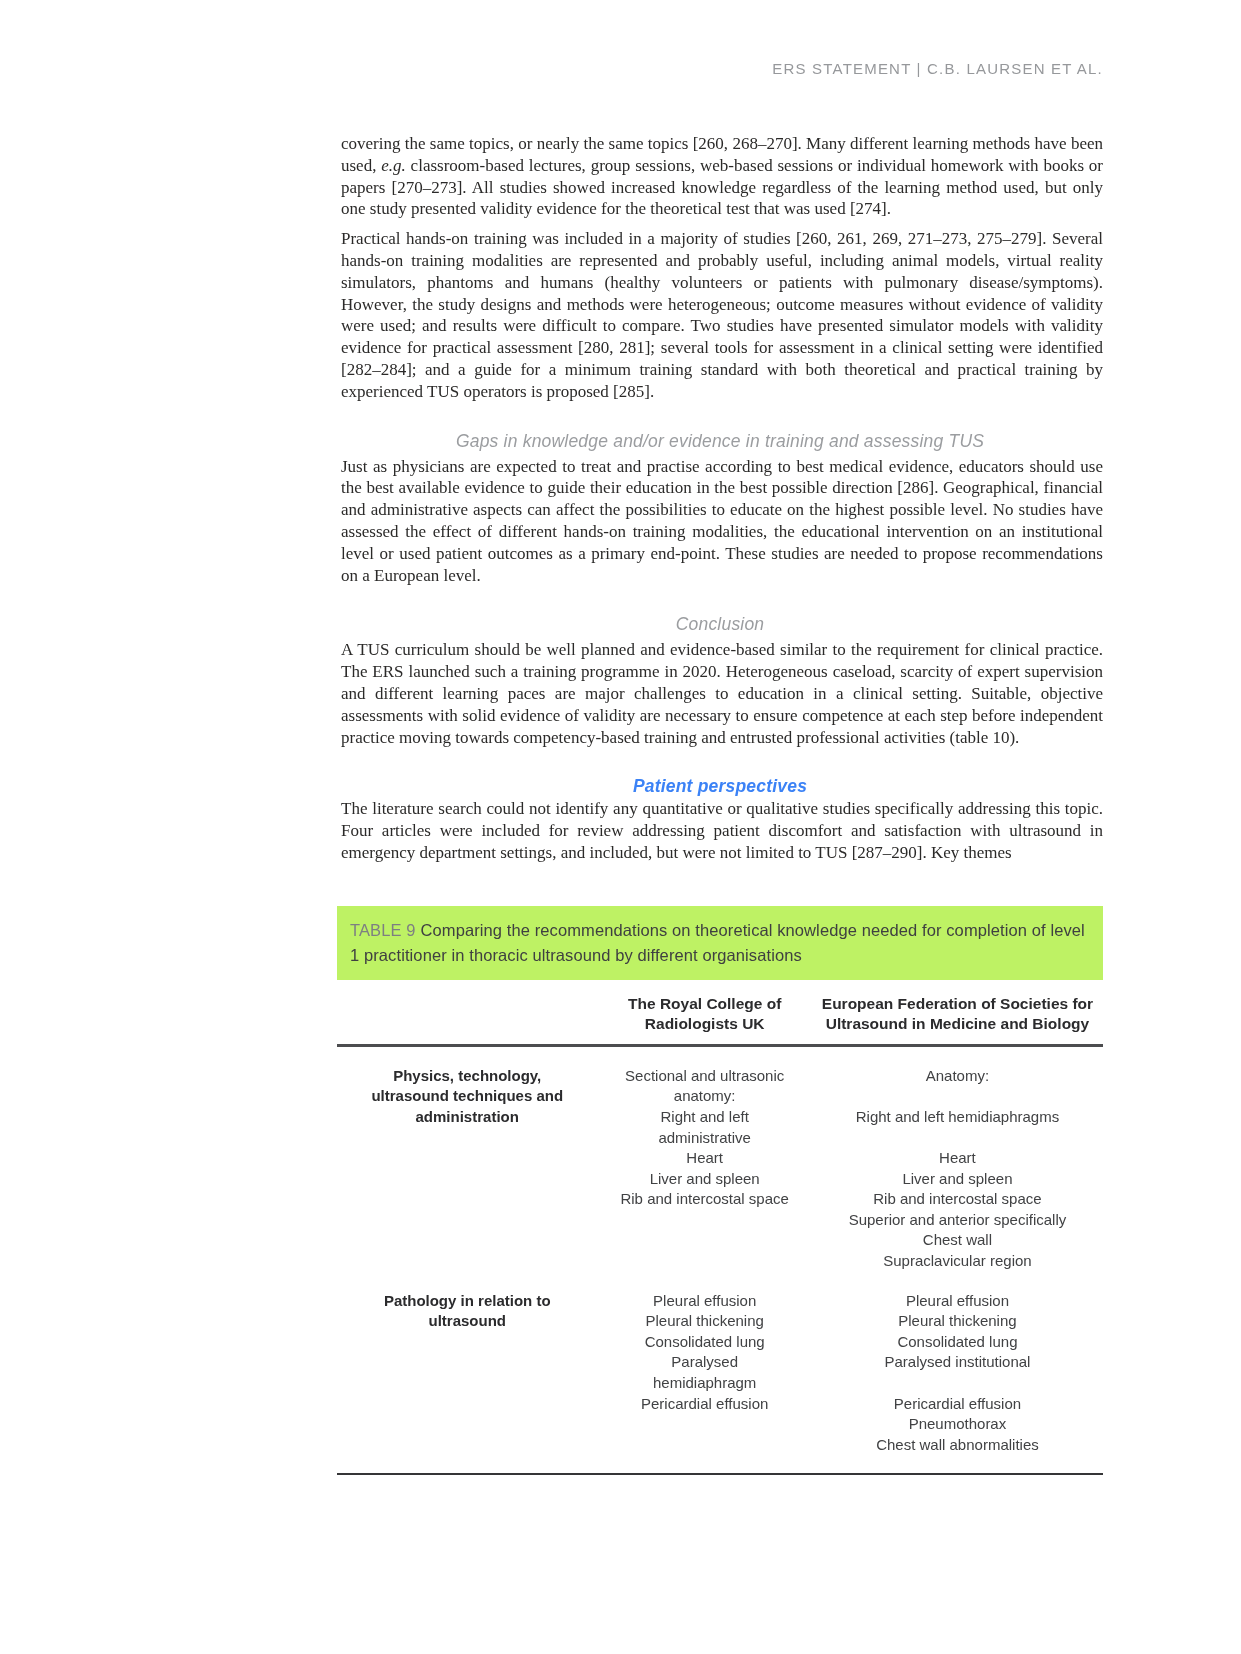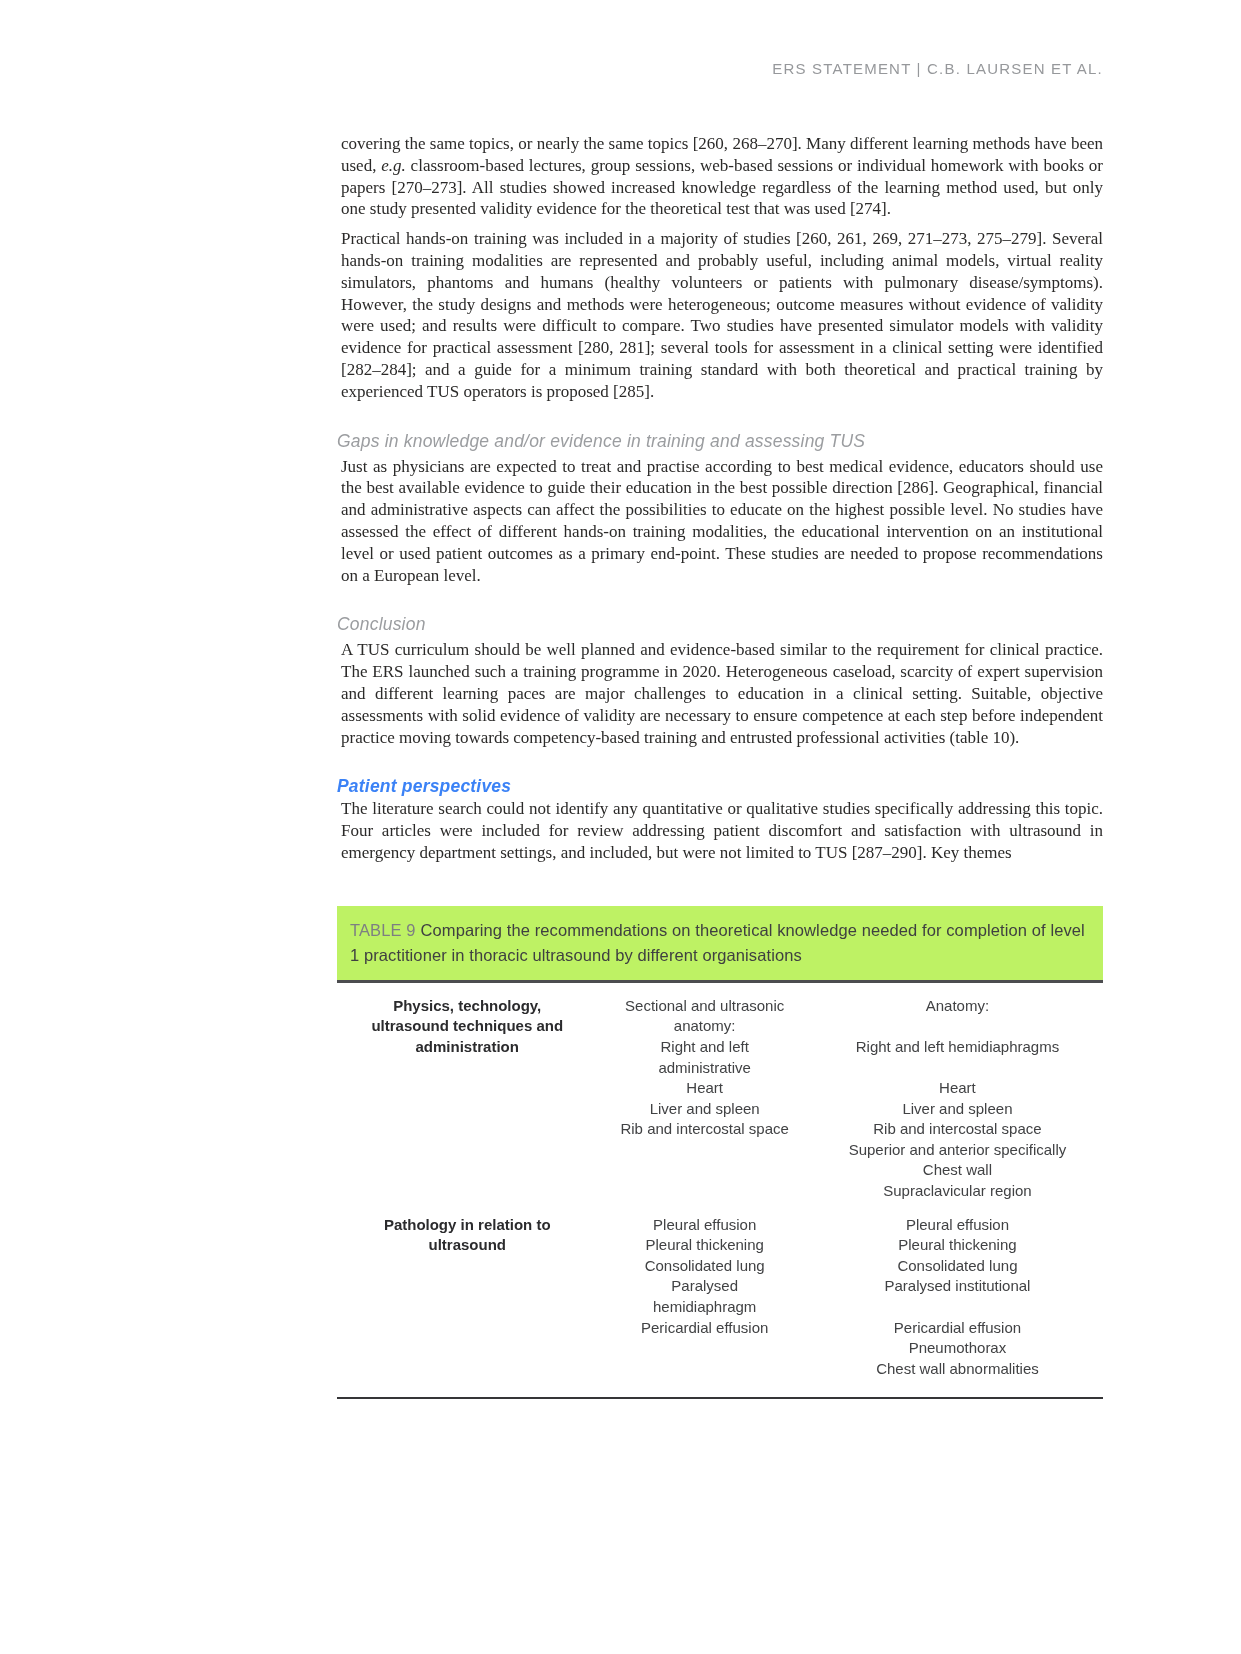--- a/index.html
+++ b/index.html
@@ -33,20 +33,21 @@
   p.body em { font-style:italic; }
   .subheading {
     font-family:"Liberation Sans", sans-serif;
     font-style:italic;
     font-weight:normal;
     font-size:17.5px;
     line-height:23px;
     color:#9b9da0;
     margin:27px 0 3px 0;
     letter-spacing:0.2px;
+    text-align:center;
   }
   .subheading.bold {
     font-weight:bold;
     color:#3b82f6;
     margin-bottom:0;
   }
   .subheading.tight { margin-top:0; }
   .table-block { margin-top:42px; }
   .table-caption {
     background:#bef264;
@@ -68,21 +69,21 @@
     font-family:"Liberation Sans", sans-serif;
     font-weight:bold;
     font-size:15.5px;
     line-height:20px;
     color:#2b2b2d;
     text-align:center;
   }
   .rule-thick { height:3px; background:#4c4d4f; }
   .rule-thin { height:1.5px; background:#353537; margin-top:18px; }
   .trow {
-    padding-top:13px;
+    padding-top:19px;
     font-family:"Liberation Sans", sans-serif;
     font-size:15px;
     line-height:20.6px;
     color:#414244;
   }
   .tcell { text-align:center; }
   .rowlabel {
     font-weight:bold;
     color:#2b2b2d;
     padding:0 24px;
@@ -120,20 +121,25 @@
 
     <h3 class="subheading">Conclusion</h3>
     <p class="body">A TUS curriculum should be well planned and evidence-based similar to the requirement for clinical practice. The ERS launched such a training programme in 2020. Heterogeneous caseload, scarcity of expert supervision and different learning paces are major challenges to education in a clinical setting. Suitable, objective assessments with solid evidence of validity are necessary to ensure competence at each step before independent practice moving towards competency-based training and entrusted professional activities (table 10).</p>
 
     <h2 class="subheading bold">Patient perspectives</h2>
     <p class="body">The literature search could not identify any quantitative or qualitative studies specifically addressing this topic. Four articles were included for review addressing patient discomfort and satisfaction with ultrasound in emergency department settings, and included, but were not limited to TUS [287–290]. Key themes</p>
 
     <section class="table-block">
       <div class="table-caption">
         <span class="tlabel">TABLE 9</span><span>Comparing the recommendations on theoretical knowledge needed for completion of level 1 practitioner in thoracic ultrasound by different organisations</span>
+      </div>
+      <div class="tgrid thead">
+        <div class="tcell"></div>
+        <div class="tcell">The Royal College of Radiologists UK</div>
+        <div class="tcell">European Federation of Societies for Ultrasound in Medicine and Biology</div>
       </div>
       <div class="rule-thick"></div>
       <div id="table-rows">
           <div class="tgrid trow">
             <div class="tcell rowlabel">Physics, technology, ultrasound techniques and administration</div>
             <div class="tcell">
               <div class="tline">Sectional and ultrasonic</div>
               <div class="tline">anatomy:</div>
               <div class="tline">Right and left</div>
               <div class="tline">administrative</div>

